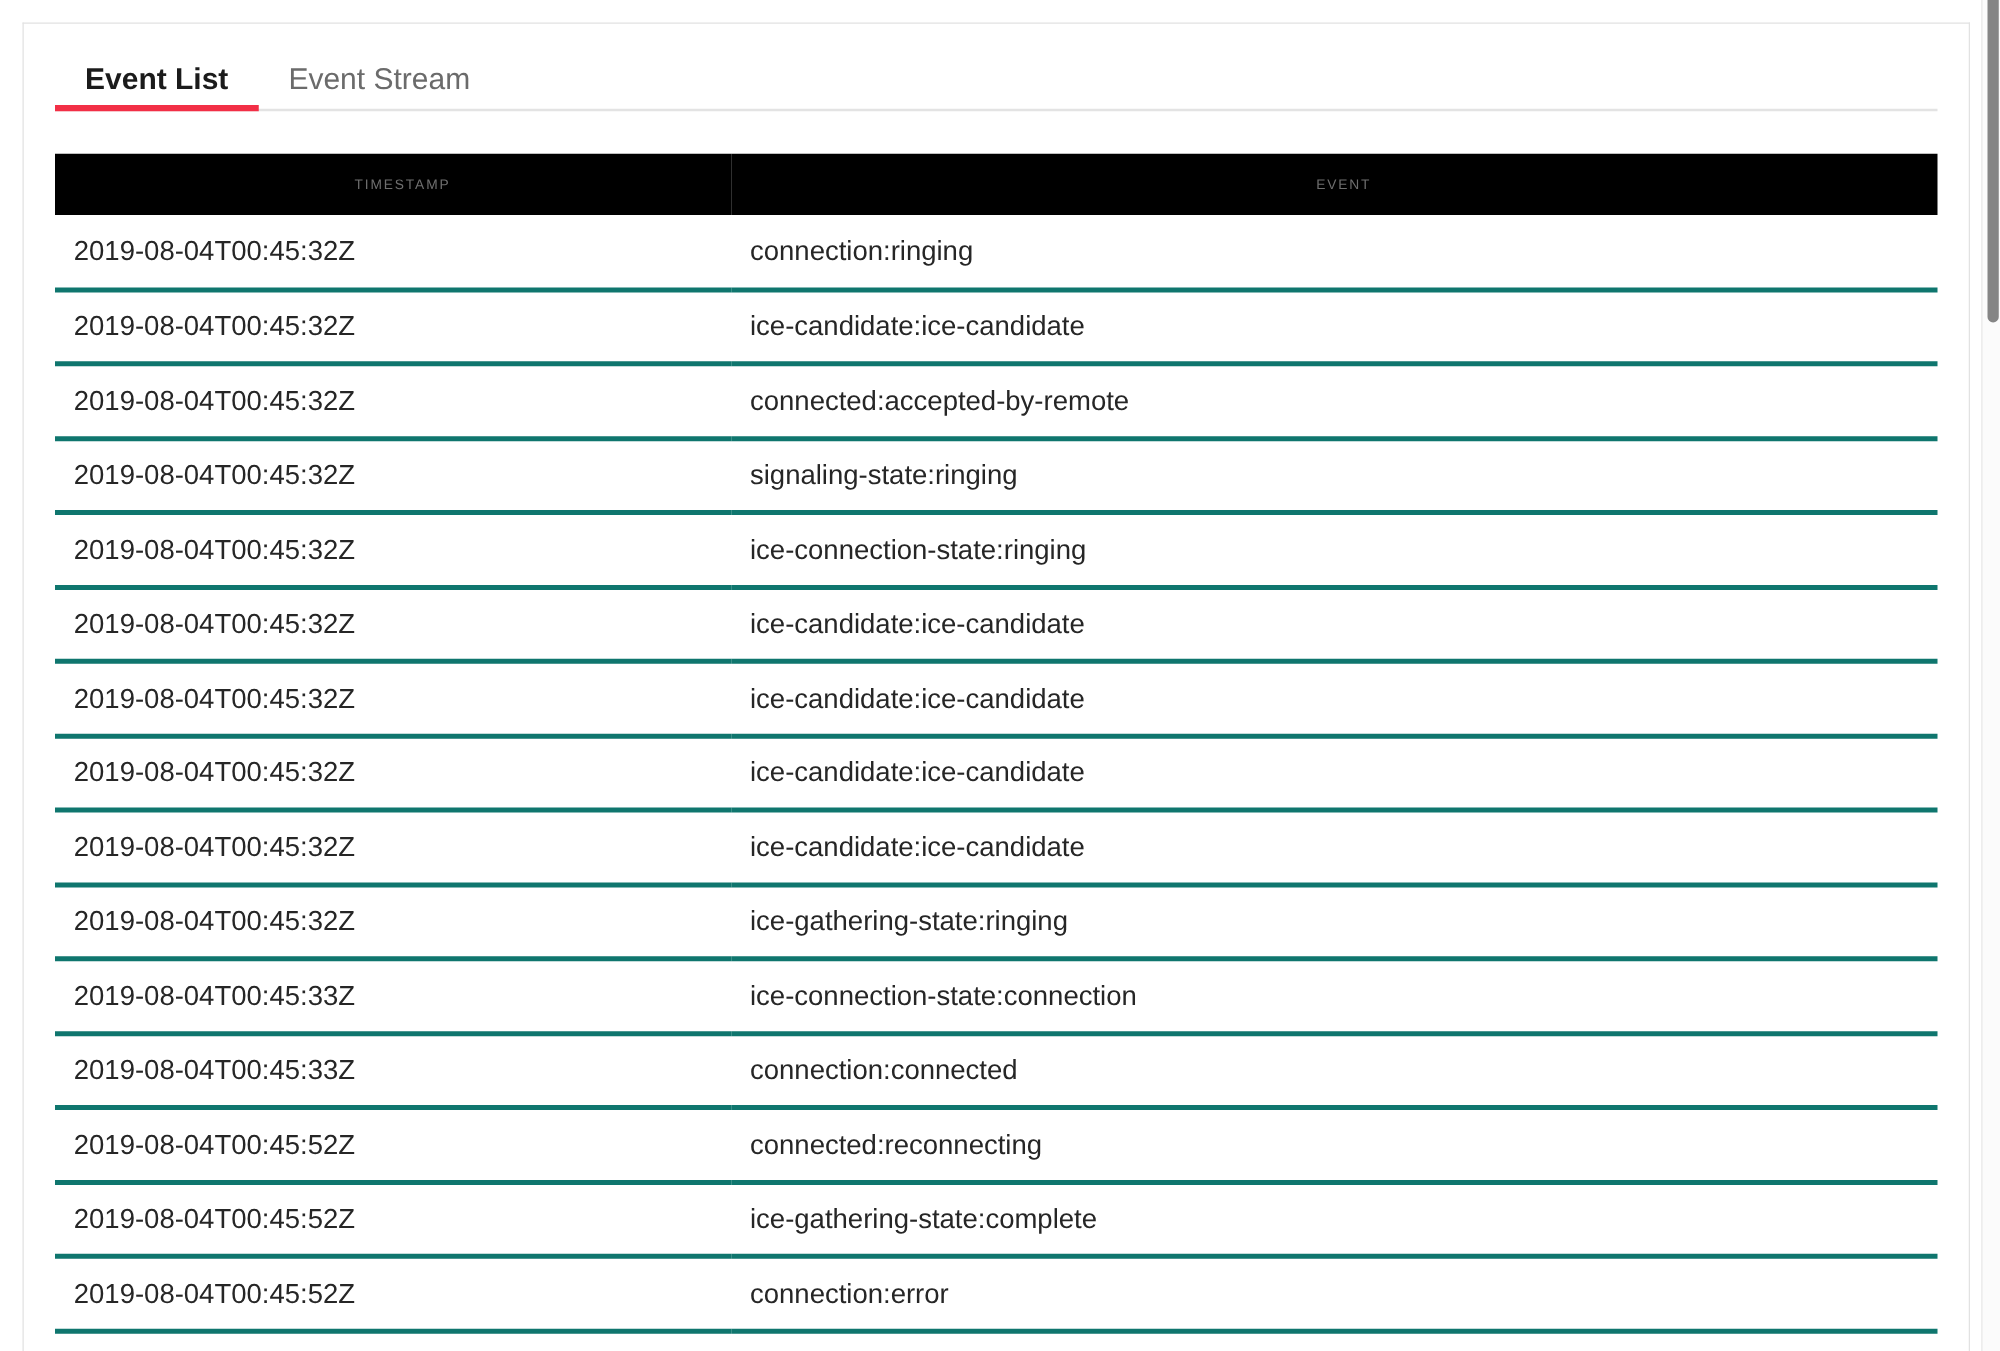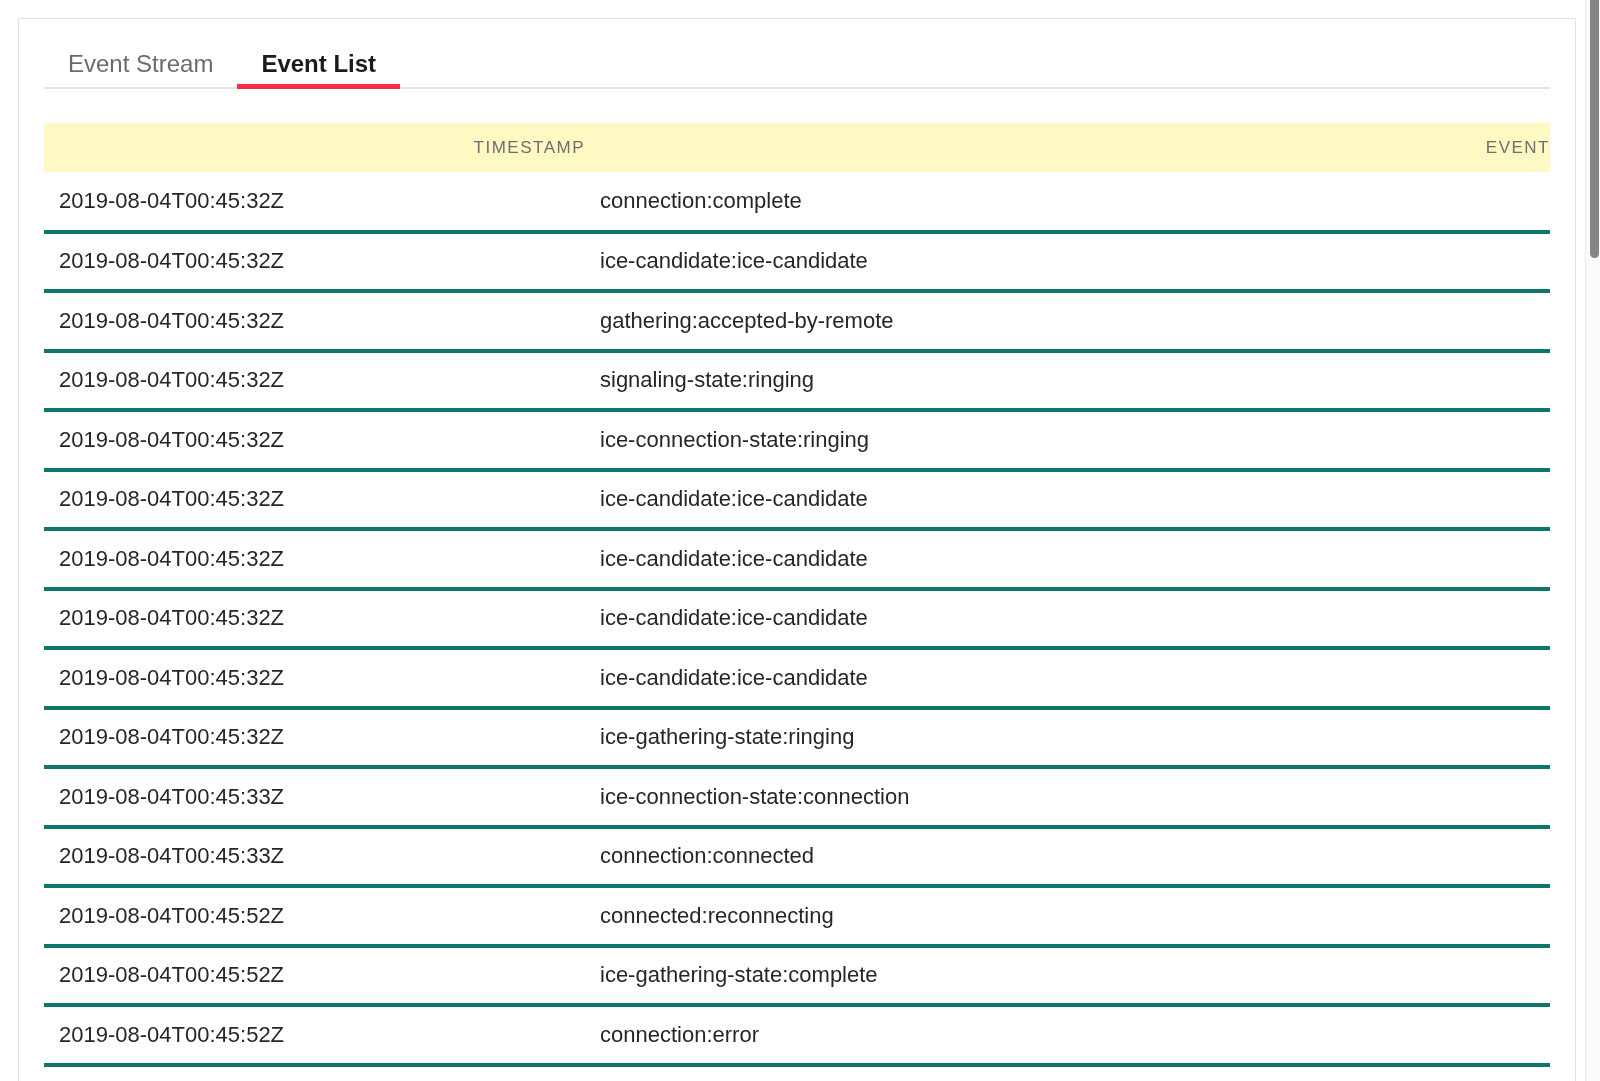--- a/index.html
+++ b/index.html
@@ -48,27 +48,27 @@
     background: var(--accent, #F22F46);
   }
   table.events {
     border-collapse: collapse;
     table-layout: fixed;
     width: 100%;
     margin-top: 34px;
   }
   table.events col.col-ts { width: 541px; }
   table.events th {
-    background: #fef9c3;
+    background: #000000;
     height: 49px;
-    font-size: 17px;
+    font-size: 11px;
     font-weight: normal;
     color: #6e6e6e;
     letter-spacing: 1.5px;
-    text-align: right;
+    text-align: center;
     padding: 0 0 0 15px;
     vertical-align: middle;
   }
   table.events td {
     height: 59.5px;
     font-size: 22px;
     color: #262626;
     border-bottom: 4px solid #0f766e;
     padding: 0 0 0 15px;
     vertical-align: middle;
@@ -91,51 +91,51 @@
     background: #858585;
     border-radius: 5px;
   }
 </style>
 </head>
 <body>
 
 <div class="panel">
 
   <div class="tabbar">
+    <div class="tab active">
+      <span>Event List</span>
+    </div>
     <div class="tab">
       <span>Event Stream</span>
-    </div>
-    <div class="tab active">
-      <span>Event List</span>
     </div>
   </div>
 
   <table class="events">
     <colgroup>
         <col class="col-ts">
         <col>
       </colgroup>
     <thead>
       <tr>
         <th>TIMESTAMP</th>
         <th>EVENT</th>
       </tr>
     </thead>
     <tbody>
       <tr>
         <td>2019-08-04T00:45:32Z</td>
-        <td>connection:complete</td>
+        <td>connection:ringing</td>
       </tr>
       <tr>
         <td>2019-08-04T00:45:32Z</td>
         <td>ice-candidate:ice-candidate</td>
       </tr>
       <tr>
         <td>2019-08-04T00:45:32Z</td>
-        <td>gathering:accepted-by-remote</td>
+        <td>connected:accepted-by-remote</td>
       </tr>
       <tr>
         <td>2019-08-04T00:45:32Z</td>
         <td>signaling-state:ringing</td>
       </tr>
       <tr>
         <td>2019-08-04T00:45:32Z</td>
         <td>ice-connection-state:ringing</td>
       </tr>
       <tr>

